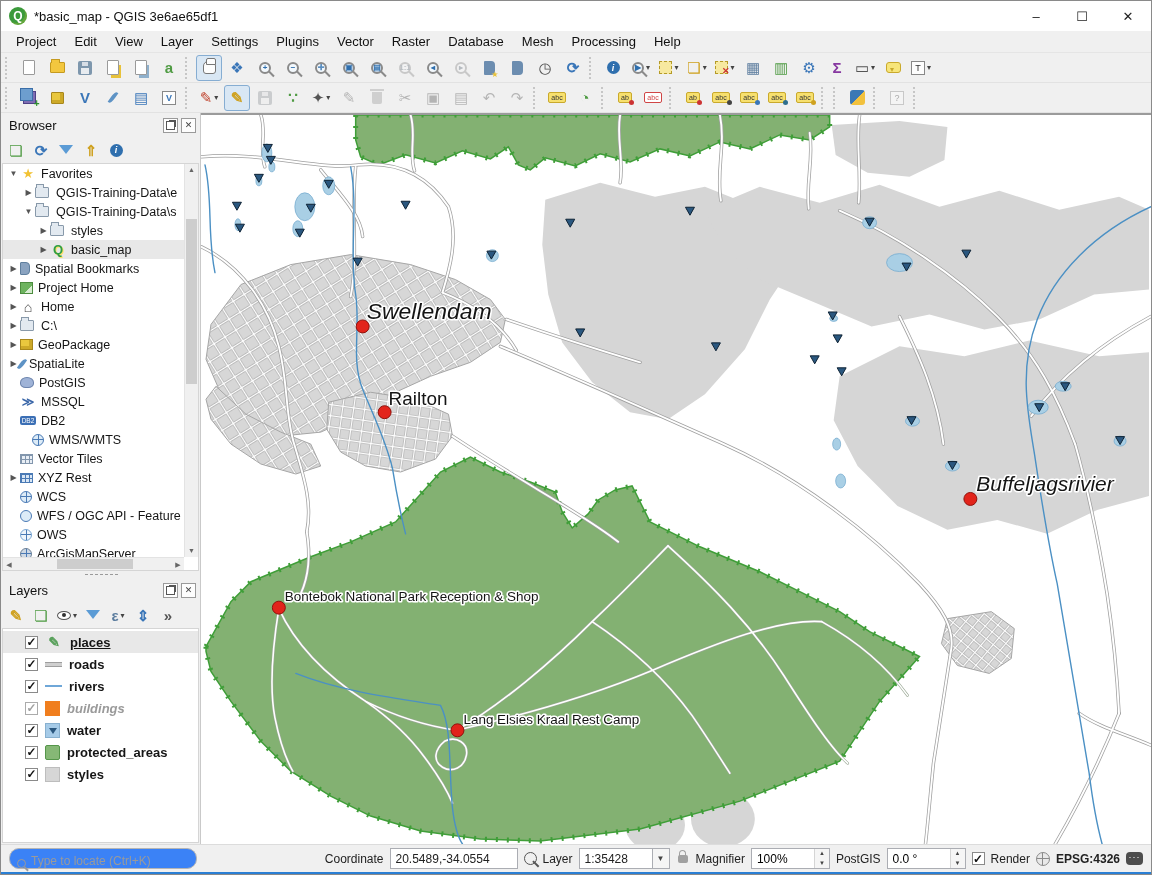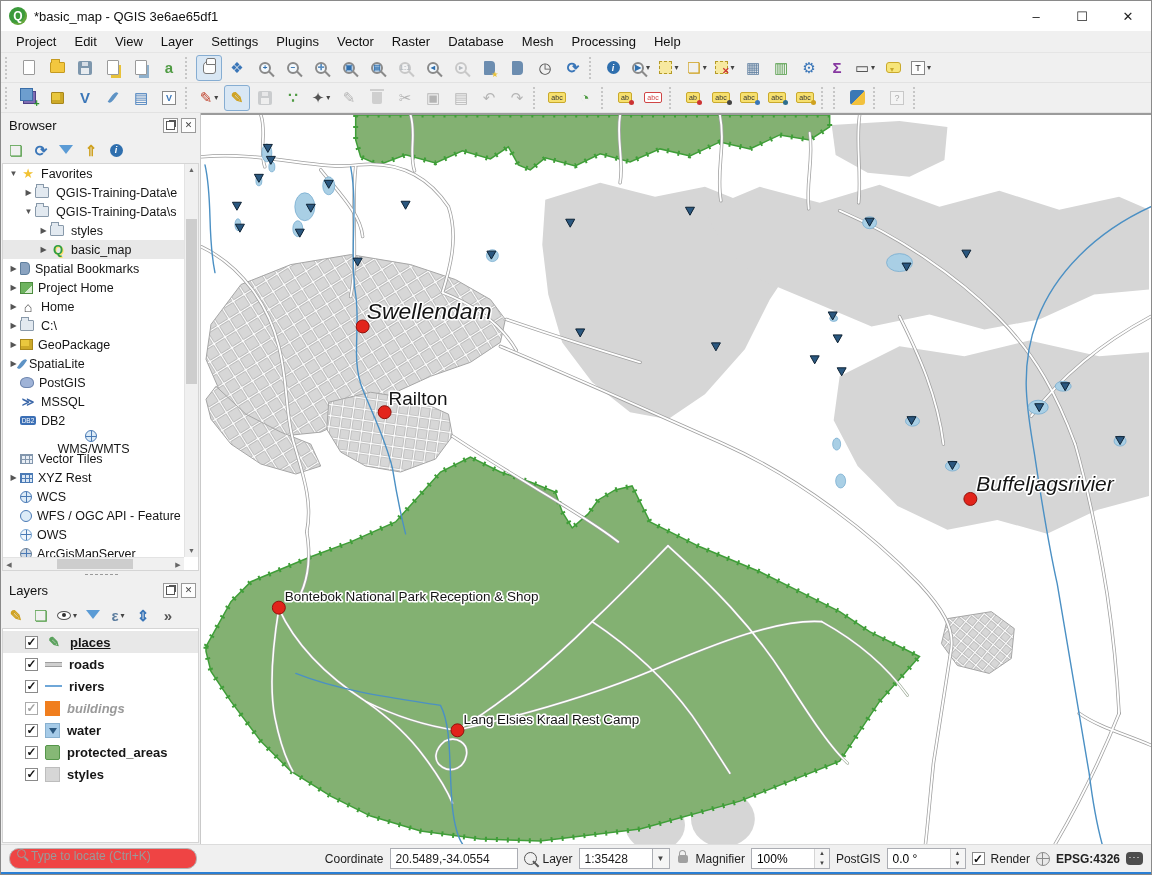--- a/index.html
+++ b/index.html
@@ -133,21 +133,21 @@
   .ls-water{background:#a6cbe8;border:1px solid #88b0cf;position:relative;}
   .ls-water::after{content:"";position:absolute;left:3px;top:4px;border:4px solid transparent;border-top:6px solid #2a577f;}
   .ls-protected{background:#86b876;border:1px solid #55964a;border-radius:2px;}
   .ls-landuse{background:#d6d6d6;border:1px solid #bdbdbd;}
 
   .map { flex:1; position:relative; background:#fff; border-top:2px solid #9b9b9b; }
   .map svg { display:block; width:100%; height:100%; }
 
   
   .statusbar { height:30px; background:#f0f0f0; border-top:1px solid #dcdcdc; border-bottom:2px solid #2a7fd4; display:flex; align-items:center; padding:0 8px; font-size:12px; color:#222; gap:6px; }
-  .locator { width:188px; height:21px; border:1px solid #b5b5b5; border-radius:10px; background:#ef4444; display:flex; align-items:flex-start; padding:0 7px; gap:5px; }
+  .locator { width:188px; height:21px; border:1px solid #b5b5b5; border-radius:10px; background:#3b82f6; display:flex; align-items:flex-end; padding:0 7px; gap:5px; }
   .loc-mag{width:9px;height:9px;border:1.5px solid #9a9a9a;border-radius:50%;position:relative;flex:none;}
   .loc-mag::after{content:"";position:absolute;width:5px;height:1.5px;background:#9a9a9a;transform:rotate(45deg);right:-4px;bottom:-2px;}
   .locator input{border:none;outline:none;font-size:12px;width:100%;font-family:"Liberation Sans",sans-serif;color:#333;background:transparent;}
   .locator input::placeholder{color:#9a9a9a;}
   .sb-field{height:21px;border:1px solid #abadb3;background:#fff;display:flex;align-items:center;padding:0 5px;}
   .sb-field input{border:none;outline:none;font-size:12px;font-family:"Liberation Sans",sans-serif;color:#222;background:transparent;width:100%;}
   .coord{width:128px;}
   .scale{width:74px;}
   .combo-btn{width:17px;height:21px;border:1px solid #abadb3;border-left:none;background:#f5f5f5;display:flex;align-items:center;justify-content:center;font-size:8px;color:#444;}
   .spin{display:flex;height:21px;border:1px solid #abadb3;background:#fff;}
@@ -515,21 +515,21 @@
               <div class="trow" style="padding-left: 4px; text-align: right;">
                 <span class="tarrow"></span>
                 <span class="bi bi-mssql"></span>
                 <span>MSSQL</span>
               </div>
               <div class="trow" style="padding-left: 4px;">
                 <span class="tarrow"></span>
                 <span class="bi bi-db2"></span>
                 <span>DB2</span>
               </div>
-              <div class="trow" style="padding-left: 0; flex-direction: column;">
+              <div class="trow" style="padding-left: 16px;">
                 <span class="tarrow"></span>
                 <span class="bi bi-globe"></span>
                 <span>WMS/WMTS</span>
               </div>
               <div class="trow" style="padding-left: 4px;">
                 <span class="tarrow"></span>
                 <span class="bi bi-grid"></span>
                 <span>Vector Tiles</span>
               </div>
               <div class="trow" style="padding-left: 4px;">

